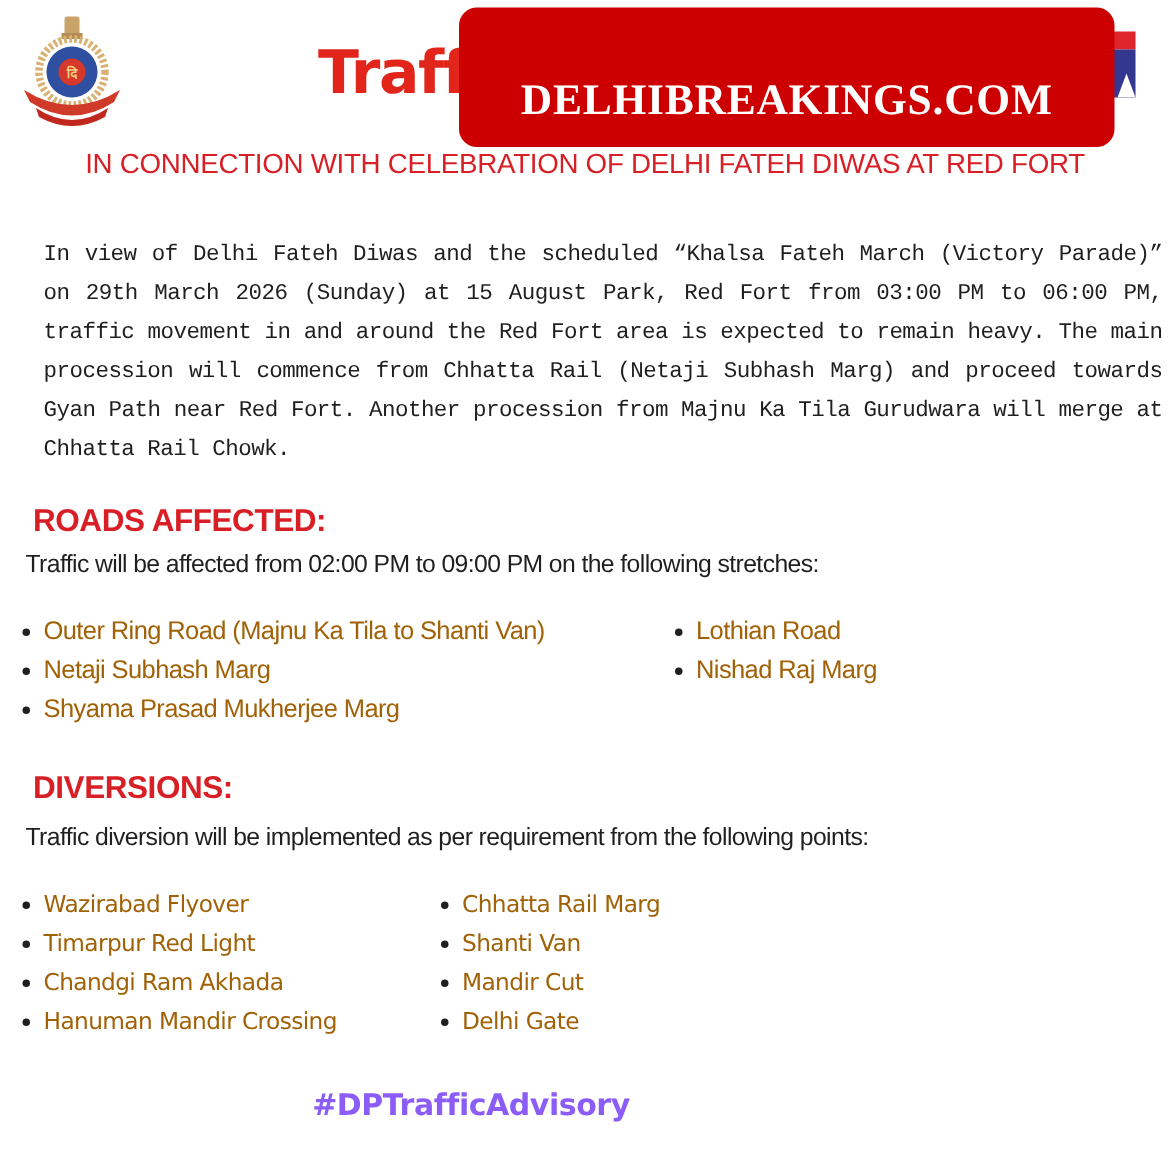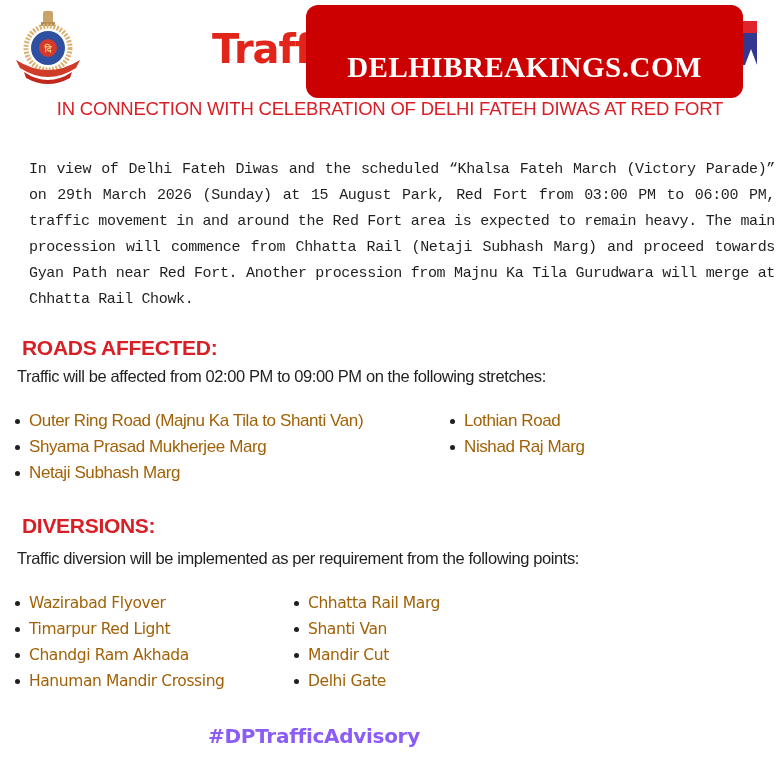--- a/index.html
+++ b/index.html
@@ -130,22 +130,22 @@
   <div>IN CONNECTION WITH CELEBRATION OF DELHI FATEH DIWAS AT RED FORT</div>
 </div>
 
 <p class="intro">In view of Delhi Fateh Diwas and the scheduled “Khalsa Fateh March (Victory Parade)” on 29th March 2026 (Sunday) at 15 August Park, Red Fort from 03:00 PM to 06:00 PM, traffic movement in and around the Red Fort area is expected to remain heavy. The main procession will commence from Chhatta Rail (Netaji Subhash Marg) and proceed towards Gyan Path near Red Fort. Another procession from Majnu Ka Tila Gurudwara will merge at Chhatta Rail Chowk.</p>
 
 <section class="roads">
   <h2 class="section-heading roads-heading">ROADS AFFECTED:</h2>
   <div class="section-sub roads-sub">Traffic will be affected from 02:00 PM to 09:00 PM on the following stretches:</div>
   <ul class="list roads-col1">
     <li>Outer Ring Road (Majnu Ka Tila to Shanti Van)</li>
+    <li>Netaji Subhash Marg</li>
     <li>Shyama Prasad Mukherjee Marg</li>
-    <li>Netaji Subhash Marg</li>
   </ul>
   <ul class="list roads-col2">
     <li>Lothian Road</li>
     <li>Nishad Raj Marg</li>
   </ul>
 </section>
 
 <section class="divs">
   <h2 class="section-heading div-heading">DIVERSIONS:</h2>
   <div class="section-sub div-sub">Traffic diversion will be implemented as per requirement from the following points:</div>

